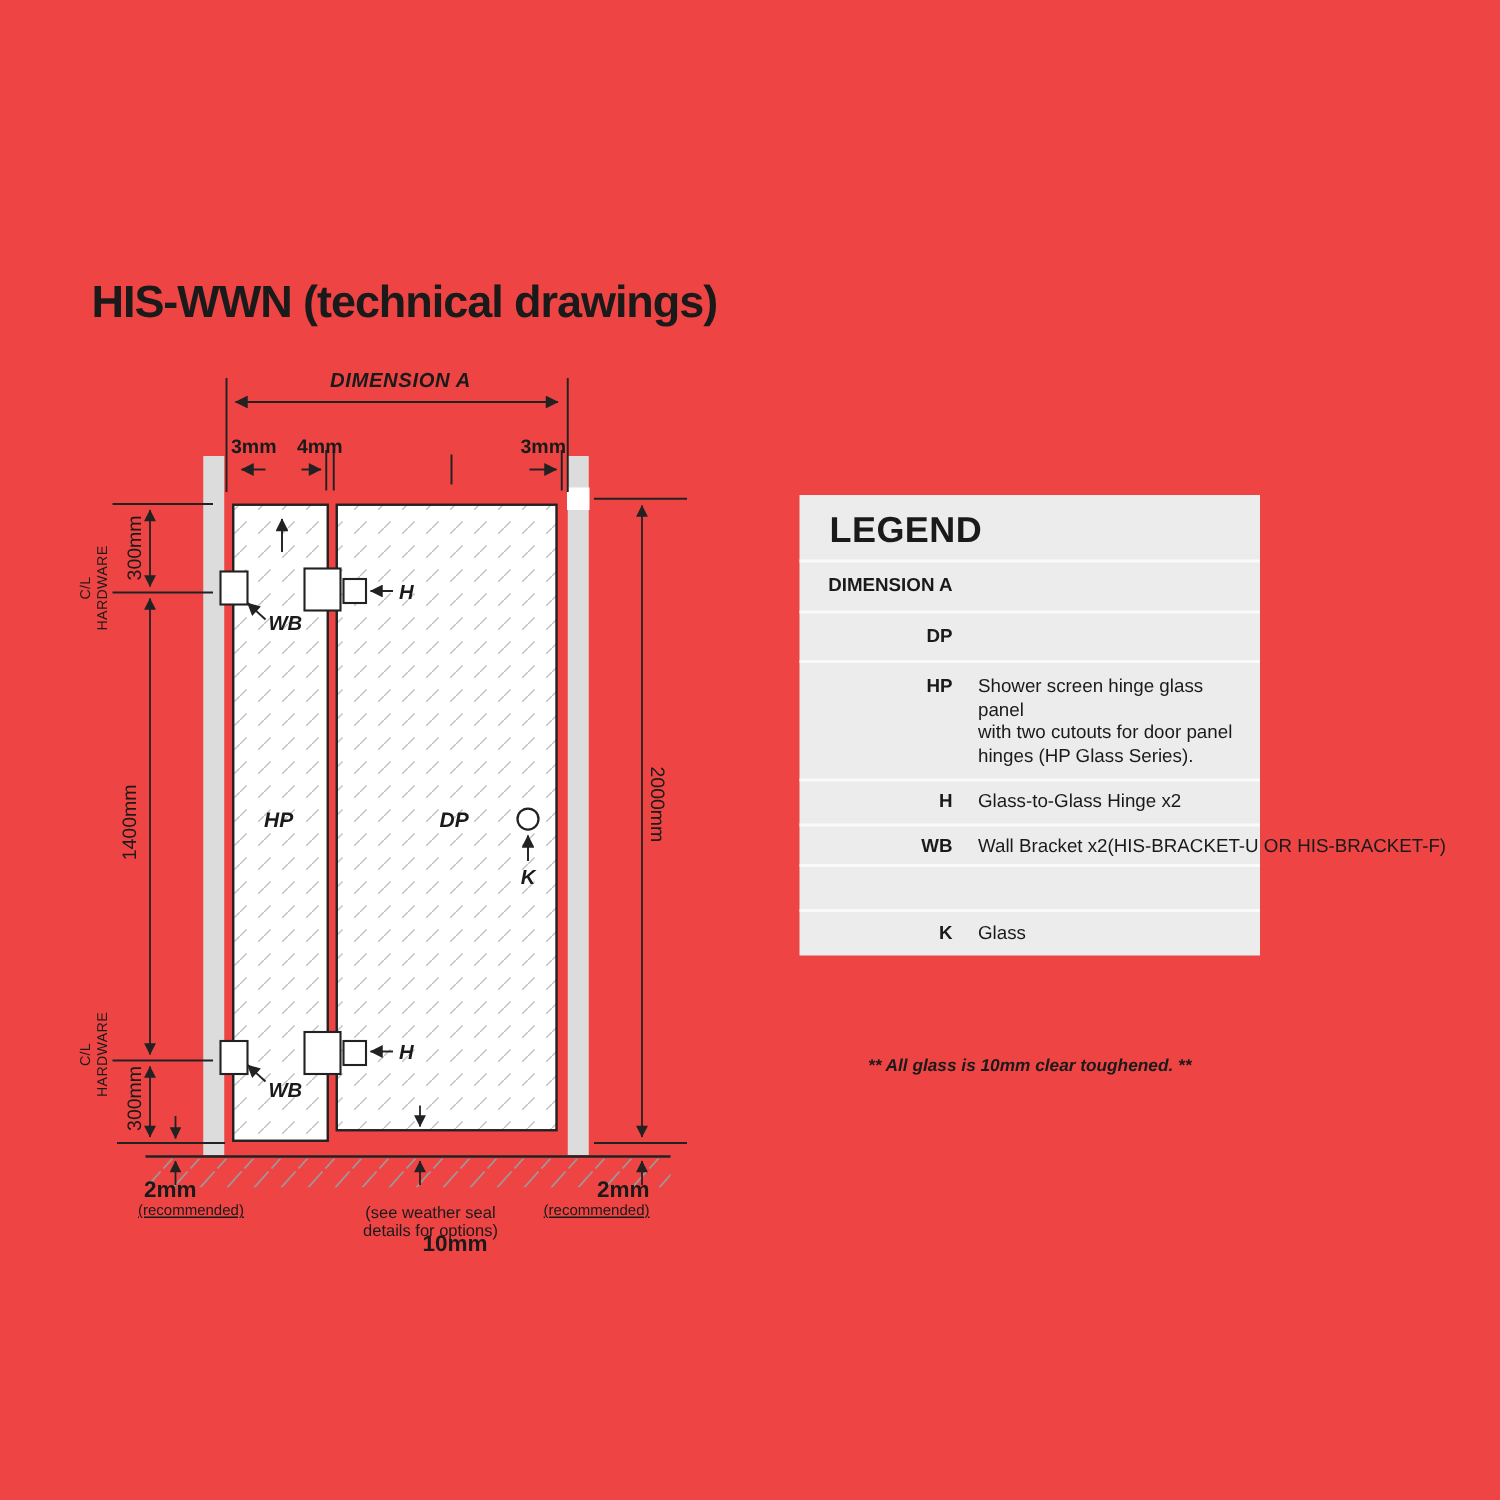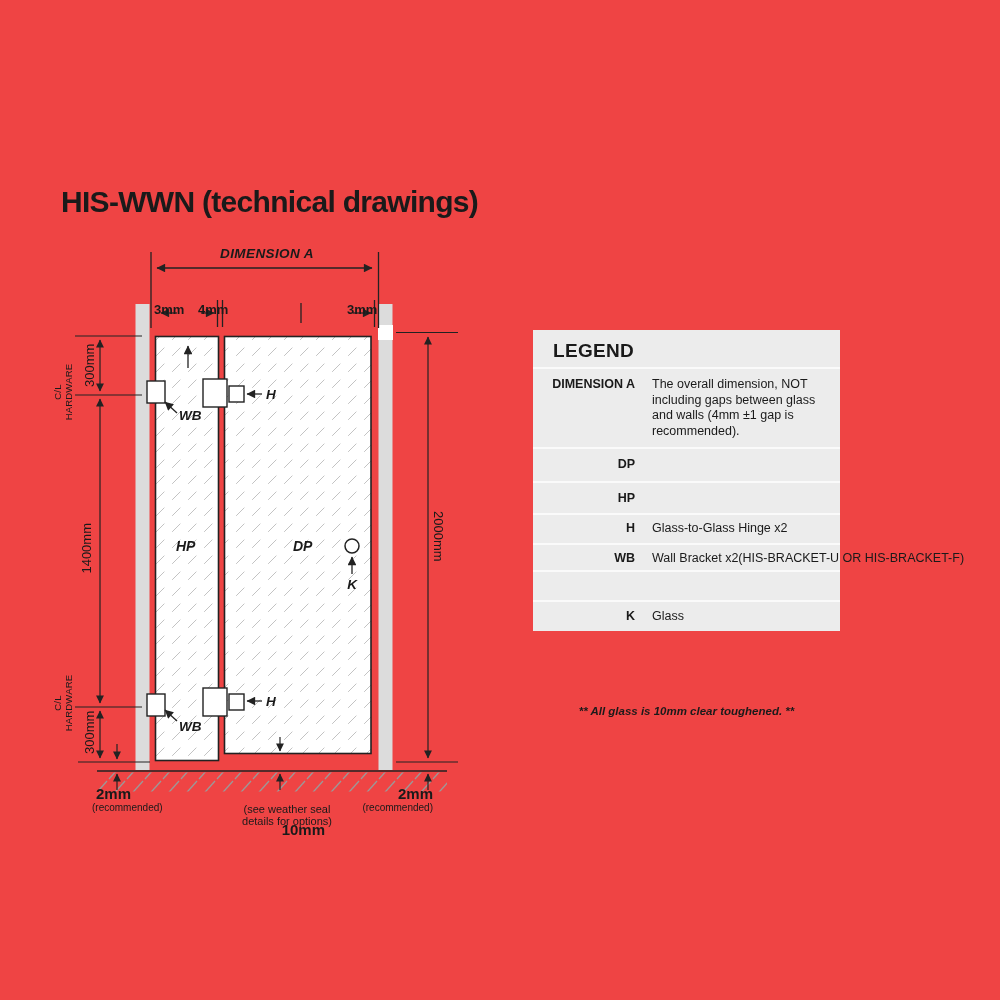--- a/index.html
+++ b/index.html
@@ -7,31 +7,31 @@
         font-family:"Liberation Sans", sans-serif;color:#1a1a1a;}
   .lbl{position:absolute;white-space:pre-line;line-height:1.12;}
   .rot-ccw{transform:rotate(-90deg);}
   .rot-cw{transform:rotate(90deg);}
   .ctr{text-align:center;}
   .rgt{text-align:right;}
   .bi{font-style:italic;font-weight:700;}
   #title{left:61px;top:185px;font-size:30px;font-weight:700;letter-spacing:-0.7px;}
   
   .dimA{left:155px;top:246px;width:224px;font-size:13.5px;font-style:italic;font-weight:700;letter-spacing:0.4px;}
-  .gap{font-size:13px;font-weight:700;margin-top:12px;}
+  .gap{font-size:13px;font-weight:700;}
   .sidedim{font-size:13px;}
   .clh{font-size:9.5px;line-height:11px;letter-spacing:0.2px;}
   .panel-lbl{font-size:14px;}
   .part-lbl{font-size:13.5px;}
   .mm-big{font-size:15px;font-weight:700;text-align:right;}
-  .mm-note{font-size:10px;}
+  .mm-note{font-size:10px;text-decoration:underline;}
   .seal{font-size:11px;}
   
   #legend{position:absolute;left:533px;top:330px;width:307px;background:#ececec;overflow:visible;}
-  #legend .hd{padding:10px 0 5px 20px;font-size:19px;font-weight:700;letter-spacing:0.3px;
+  #legend .hd{padding:10px 0 5px 20px;font-size:24px;font-weight:700;letter-spacing:0.3px;
               border-bottom:2px solid #fafafa;}
   .lrow{display:flex;border-bottom:2px solid #fafafa;font-size:12.5px;line-height:15.5px;}
   .lrow .k{width:102px;text-align:right;font-weight:700;flex:none;}
   .lrow .d{margin-left:17px;width:182px;white-space:pre-line;}
   .lrow.p8{padding:8px 0;}
   .lrow.p7{padding:8px 0 7px 0;}
   .lrow.p6{padding:6px 0;}
   .lrow.p5{padding:6px 0 4px 0;}
   .lrow.last{border-bottom:none;padding:7px 0 6px 0;}
   .lrow.blank{height:28px;padding:0;}
@@ -177,30 +177,29 @@
   <div class="lbl mm-big ctr" style="left:245px;top:786px;width:80px;margin-top:36px;">10mm</div>
   <div class="lbl seal ctr" style="left:227px;top:803px;width:120px;">(see weather seal
 details for options)</div>
   <div class="lbl mm-big rgt" style="left:375px;top:786px;width:58px;">2mm</div>
   <div class="lbl mm-note rgt" style="left:338px;top:802px;width:95px;">(recommended)</div>
 
   <div id="legend">
     <div class="hd">LEGEND</div>
     <div class="lrow p8">
       <div class="k">DIMENSION A</div>
-      <div class="d">The overall dimension, NOT
-including gaps between glass
-and walls (4mm ±1 gap is
-recommended).</div>
     </div>
     <div class="lrow p8">
       <div class="k">DP</div>
     </div>
     <div class="lrow p7">
       <div class="k">HP</div>
+      <div class="d">Shower screen hinge glass panel
+with two cutouts for door panel
+hinges (HP Glass Series).</div>
     </div>
     <div class="lrow p6">
       <div class="k">H</div>
       <div class="d">Glass-to-Glass Hinge x2</div>
     </div>
     <div class="lrow p5">
       <div class="k">WB</div>
       <div class="d nowrap">Wall Bracket x2(HIS-BRACKET-U OR HIS-BRACKET-F)</div>
     </div>
     <div class="lrow blank">

